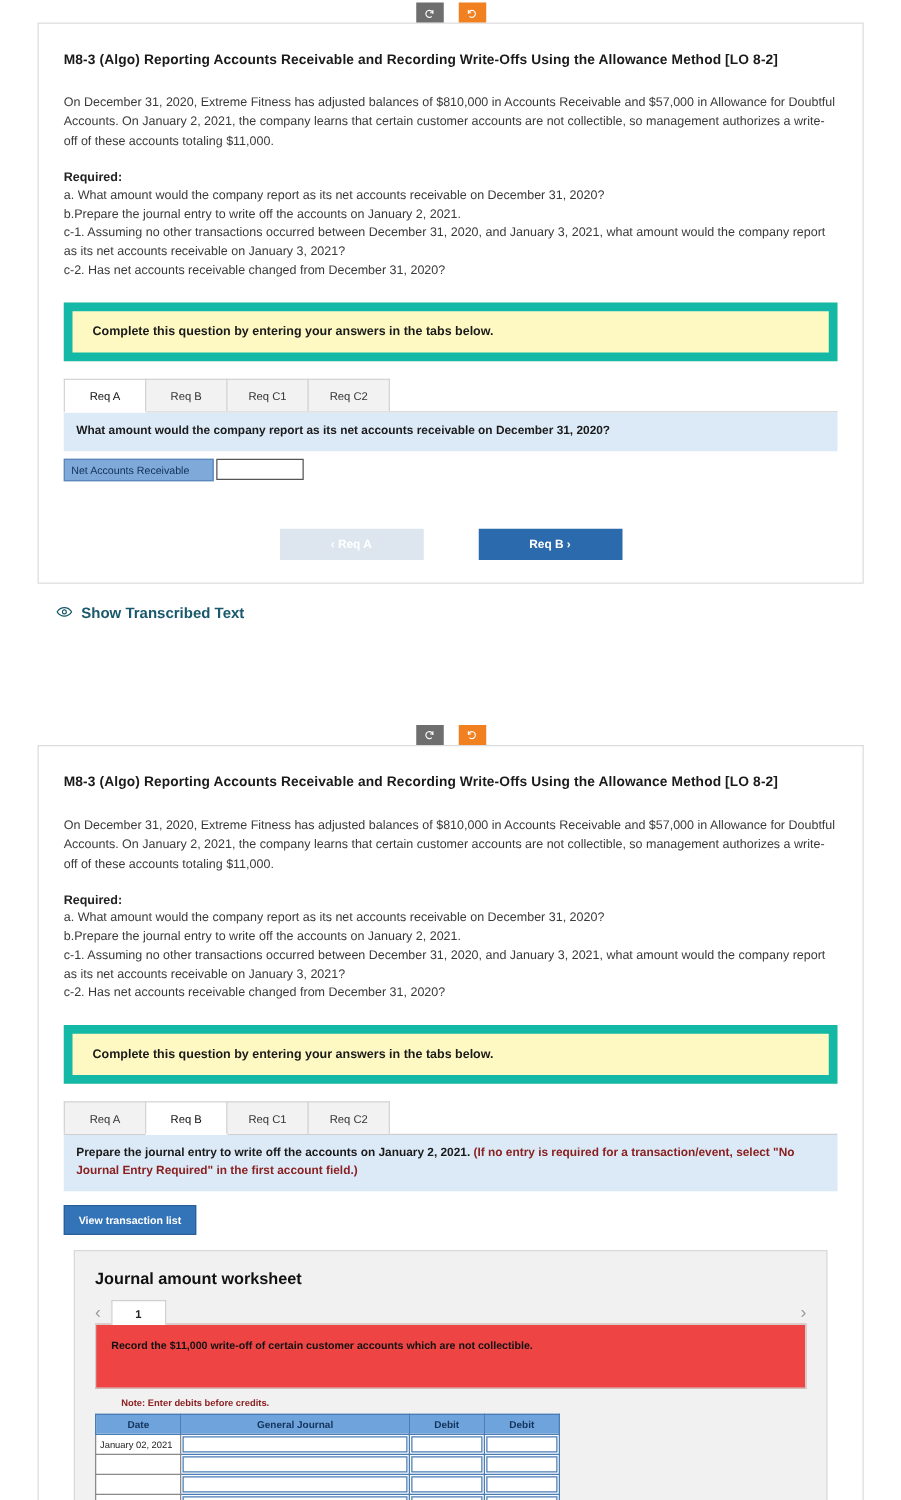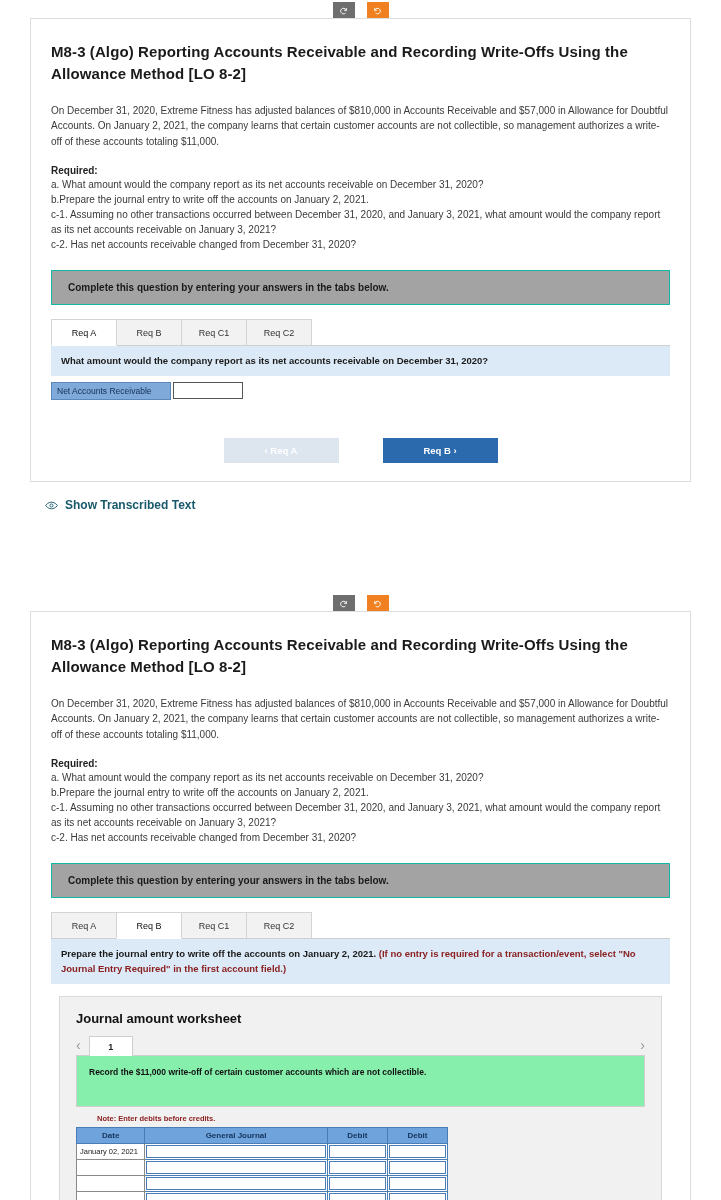--- a/index.html
+++ b/index.html
@@ -25,31 +25,31 @@
   .iconbtn svg { display: block; }
 
   
   .card {
     border: 1px solid #dddddd;
     background: #fff;
     margin: 0 30px;
     padding: 22px 20px 18px 20px;
   }
   .q-title {
-    font-size: 15px; font-weight: bold; color: #1a1a1a;
+    font-size: 11px; font-weight: bold; color: #1a1a1a;
     line-height: 1.45; margin: 0 0 18px 0; letter-spacing: .1px;
   }
   .q-body {
     font-size: 10px; line-height: 1.55; color: #3a3a3a; margin: 0 0 16px 0;
   }
   .req-head { font-size: 10px; font-weight: bold; color: #222; margin-bottom: 1px; }
   .req-line { font-size: 10px; line-height: 1.5; color: #3a3a3a; }
 
   .gray-banner {
-    background: #a3a3a3; border: 1px solid #14b8a6;
+    background: #fef9c3; border: 7px solid #14b8a6;
     padding: 11px 16px; margin: 18px 0 14px 0;
     font-size: 10px; font-weight: bold; color: #1a1a1a;
   }
 
   
   .tabs { display: flex; align-items: flex-end; border-bottom: 1px solid #cfcfcf; }
   .tab {
     border: 1px solid #d4d4d4; border-bottom: none;
     background: #f2f2f2; color: #333;
     font-size: 9px; padding: 8px 0 7px 0; width: 66px; text-align: center;
@@ -108,21 +108,21 @@
   .ws-title { font-size: 13px; font-weight: bold; color: #111; margin-bottom: 10px; }
   .ws-nav { display: flex; align-items: flex-end; position: relative; }
   .ws-arrow { color: #999; font-size: 14px; line-height: 1; padding: 0 8px 4px 0; cursor: pointer; }
   .ws-arrow.right { position: absolute; right: 0; padding: 0 0 4px 0; }
   .ws-pagetab {
     background: #fff; border: 1px solid #cfcfcf; border-bottom: none;
     width: 44px; text-align: center; font-size: 9px; font-weight: bold;
     padding: 5px 0 4px 0; color: #222;
   }
   .ws-panel {
-    background: #86efac; border: 1px solid #cfcfcf;
+    background: #ef4444; border: 1px solid #cfcfcf;
     margin-top: -1px; padding: 10px 12px; height: 52px;
     font-size: 8.5px; font-weight: bold; color: #111; line-height: 1.6;
   }
   .ws-note { font-size: 7.5px; font-weight: bold; color: #8b2020; margin: 7px 0 4px 2px; padding-left: 19px; }
 
   
   table.journal { border-collapse: collapse; width: 372px; }
   table.journal th {
     background: #6fa3dc; border: 1px solid #4a7cb5; color: #13335c;
     font-size: 8px; font-weight: bold; padding: 3px 0;
@@ -239,20 +239,23 @@
       <div class="tab active">Req B</div>
       <div class="tab">Req C1</div>
       <div class="tab">Req C2</div>
     </div>
 
     <div class="blue-banner">
       <span>Prepare the journal entry to write off the accounts on January 2, 2021.</span>
       <span class="note">(If no entry is required for a transaction/event, select "No Journal Entry Required" in the first account field.)</span>
     </div>
 
+    <div style="margin-top:11px;">
+      <button class="btn-blue" style="width:106px;">View transaction list</button>
+    </div>
 
     <div class="worksheet">
       <div class="ws-title">Journal amount worksheet</div>
 
       <div class="ws-nav">
         <span class="ws-arrow">‹</span>
         <div class="ws-pagetab">1</div>
         <span class="ws-arrow right">›</span>
       </div>
 

